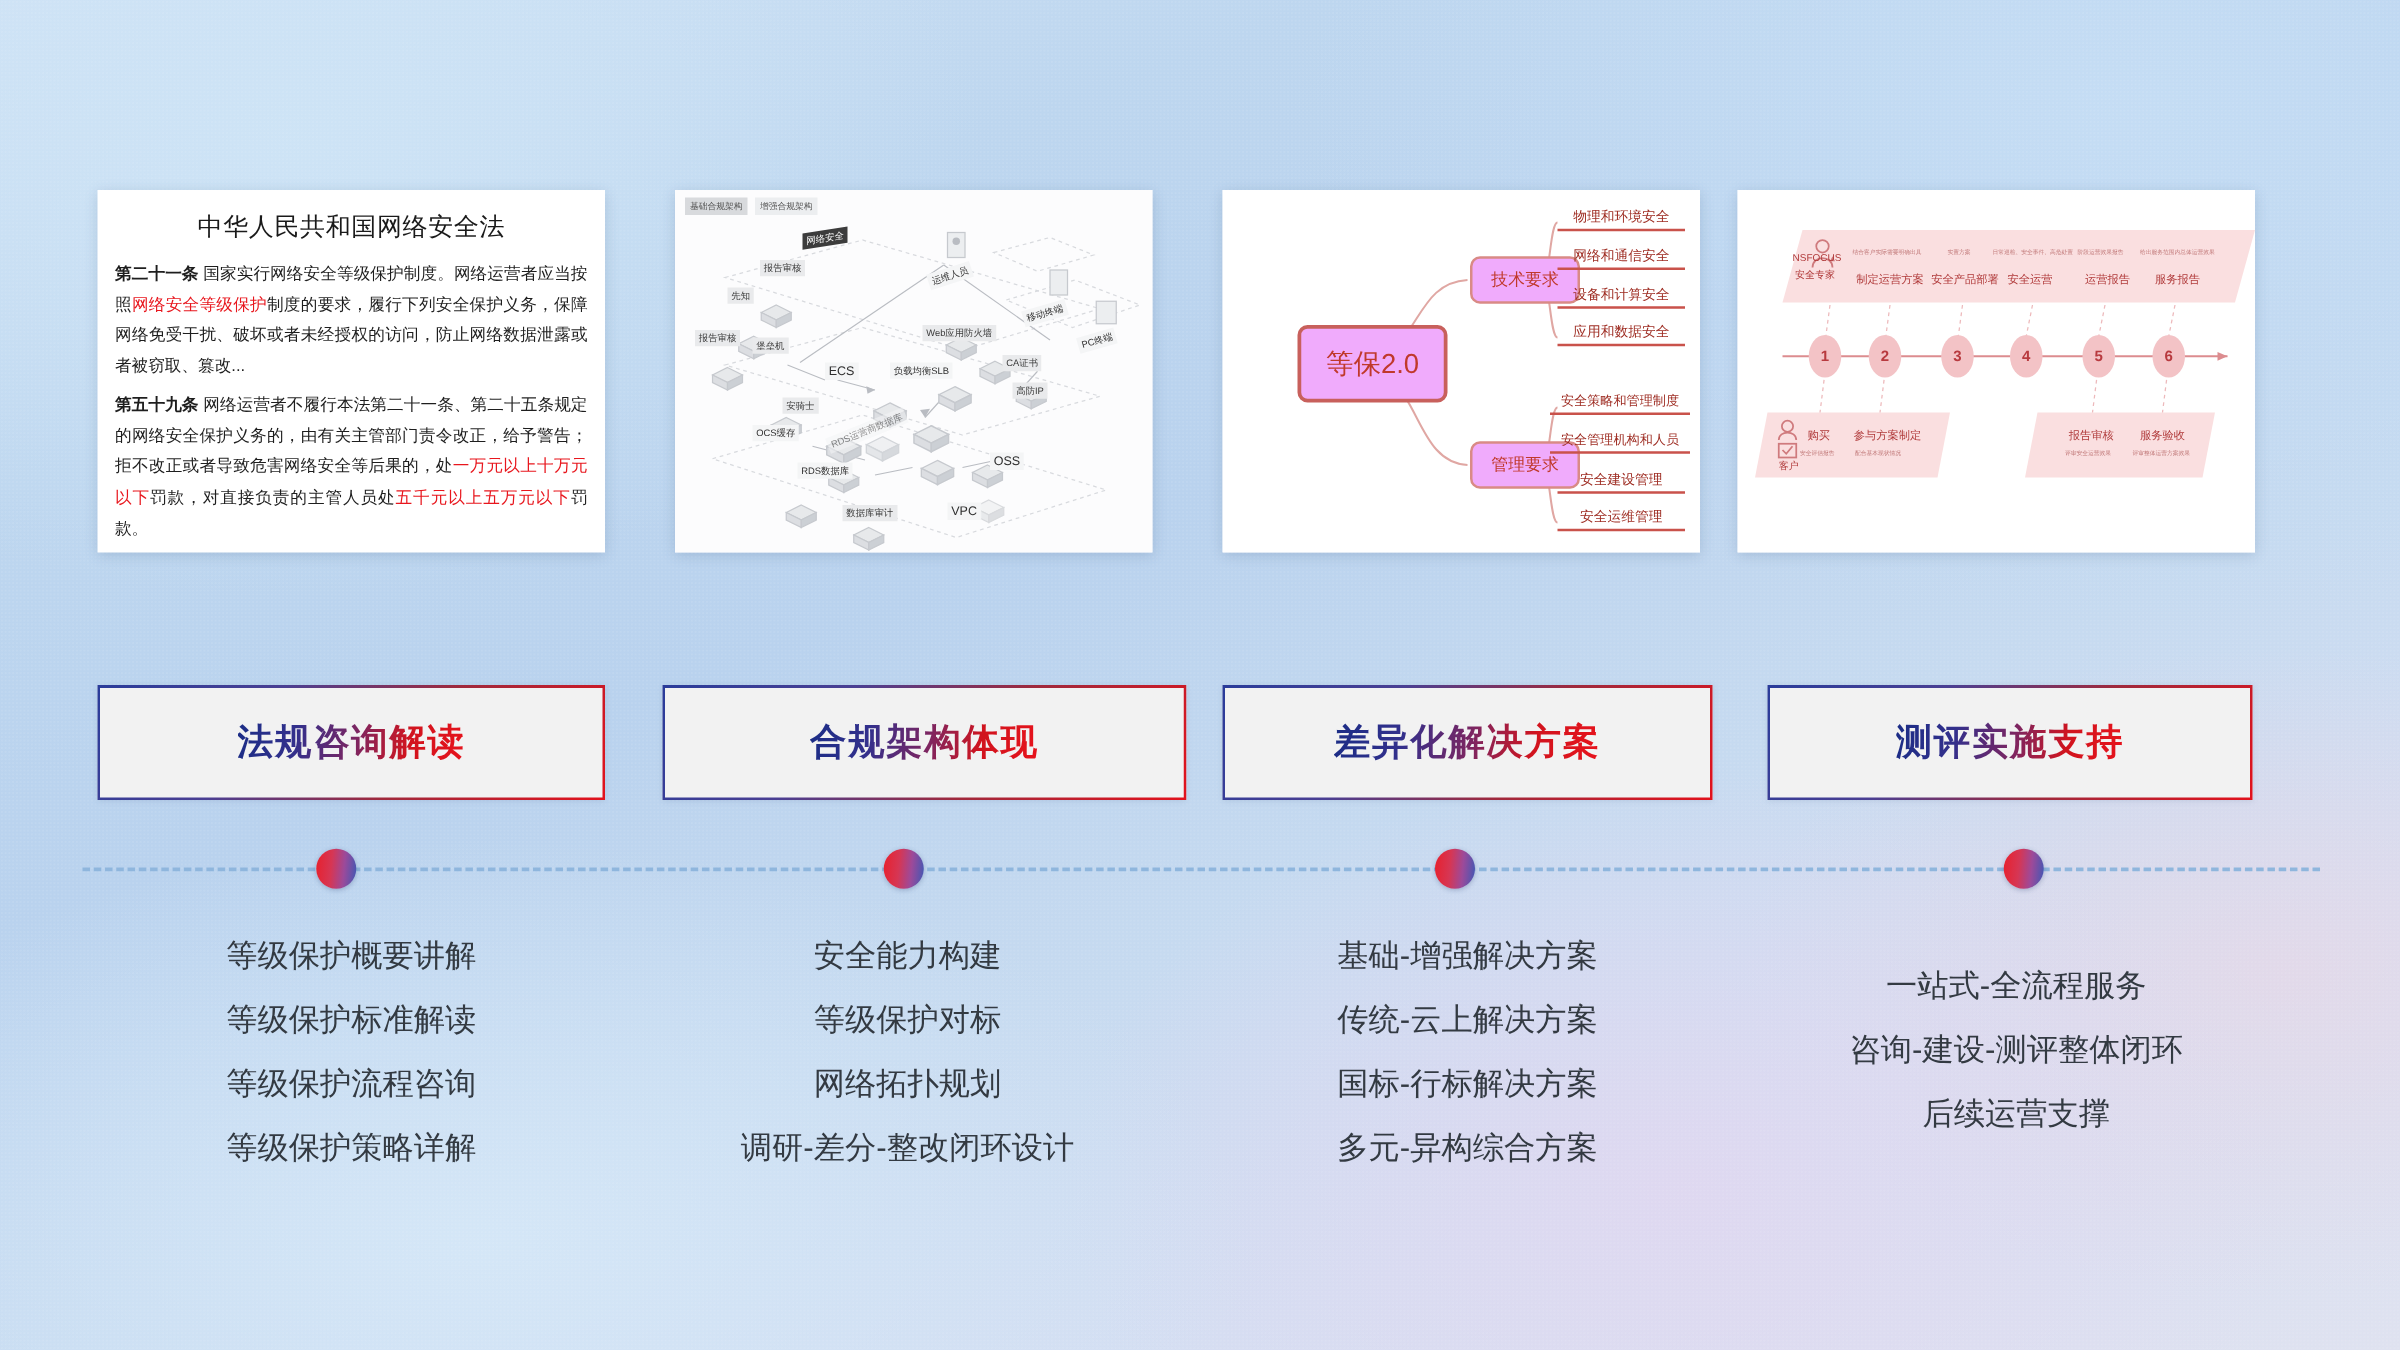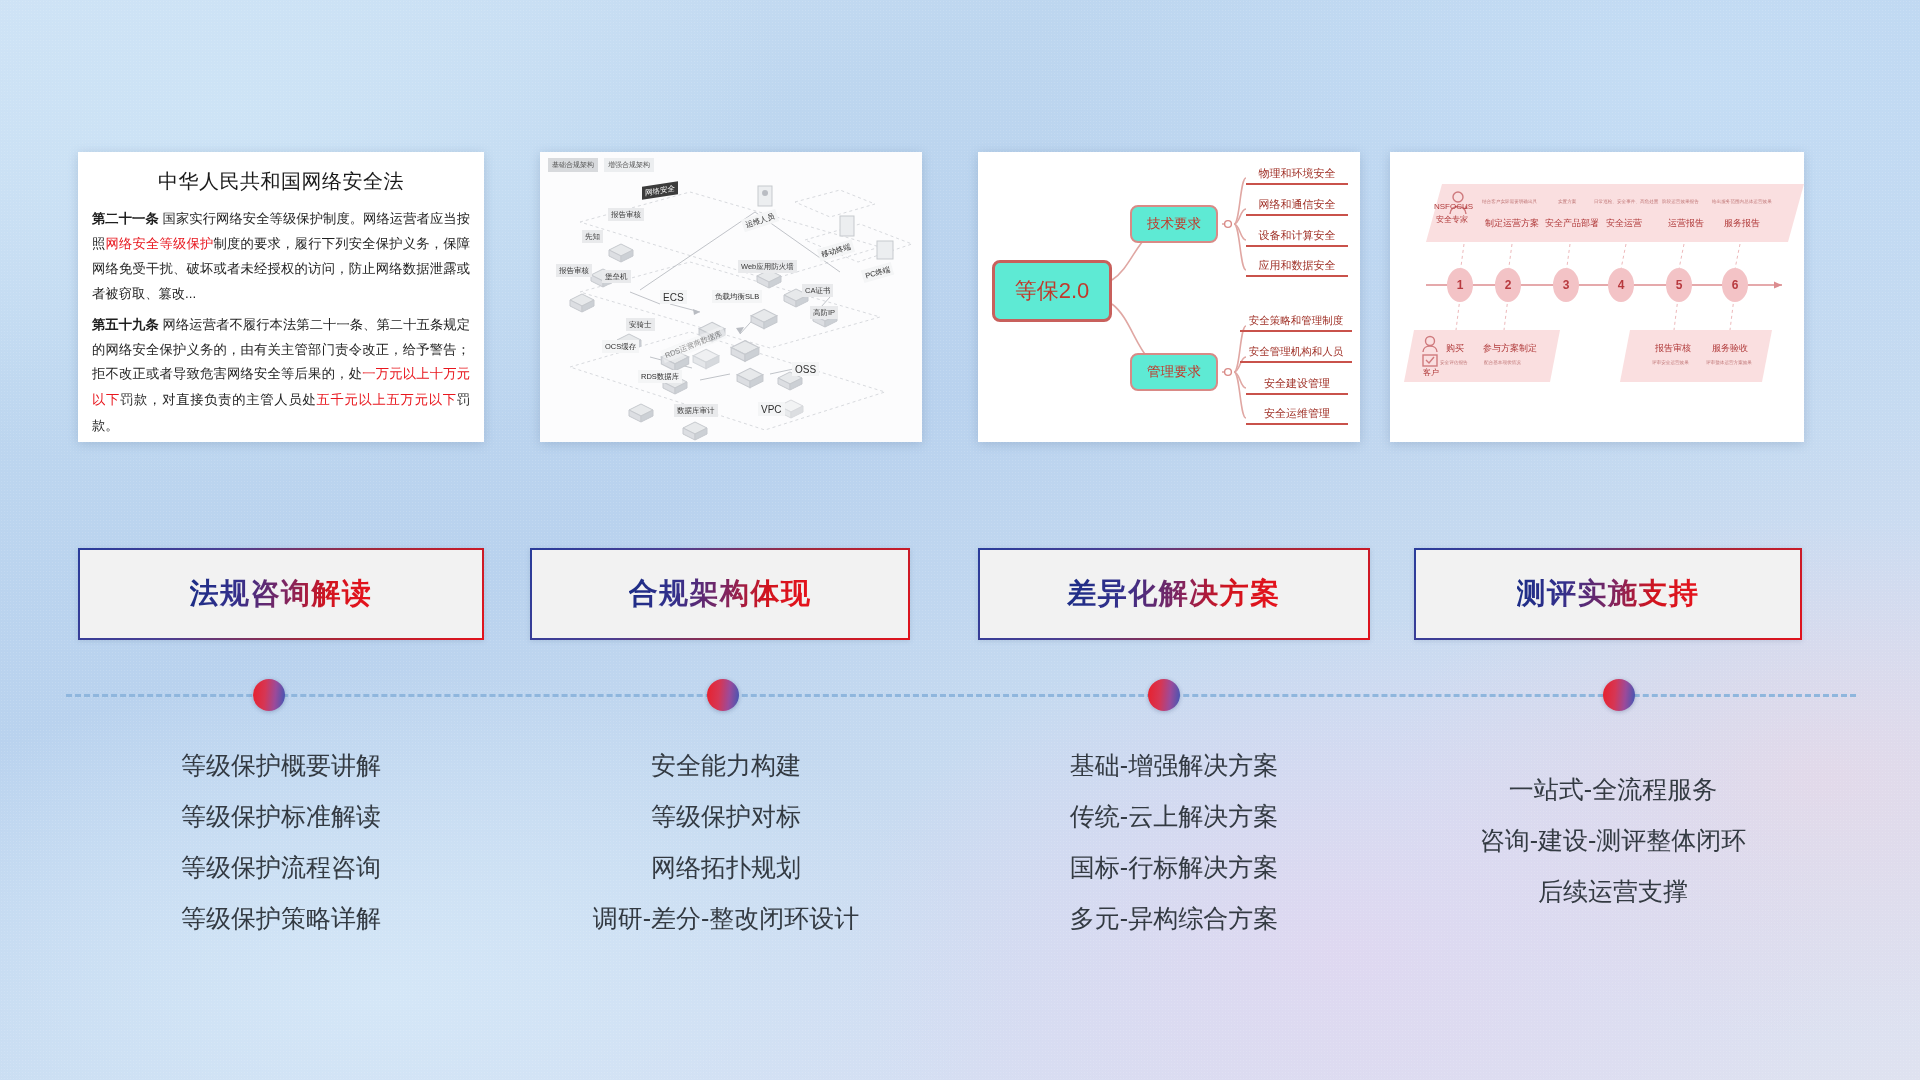--- a/index.html
+++ b/index.html
@@ -31,39 +31,39 @@
   .card.c3 { left: 978px;  width: 382px; }
   .card.c4 { left: 1390px; width: 414px; }
 
   
   .law-title { text-align: center; font-size: 20px; font-weight: normal; color: #1a1a1a;
                margin: 16px 0 12px; letter-spacing: .5px; }
   .law-body { padding: 0 14px; font-size: 13.3px; line-height: 1.86; color: #1e1e1e;
               text-align: justify; }
   .law-body p { margin-bottom: 6px; }
   .law-body b { font-weight: bold; }
-  .red { color: #e8161d; font-family: Liberation Mono, monospace; }
+  .red { color: #e8161d; }
 
   
   .arch { position: relative; width: 100%; height: 100%; background: #fcfcfd; }
   .arch svg { position:absolute; inset:0; }
   .tagrow { position:absolute; top:6px; left:8px; display:flex; gap:6px; }
   .tag { font-size:7px; color:#555; background:#eceef0; padding:2px 4px; }
   .tag.on { background:#d8dadd; }
   .nodelabel { position:absolute; font-size:7.5px; color:#3a3a3a; background:#e9eaec;
                padding:1.5px 3px; white-space:nowrap; }
   .nodelabel.plain { background:#f4f5f6; color:#2e2e2e; }
   .nodelabel.dark { background:#3c3c3c; color:#fff; }
   .cube { position:absolute; }
 
   
   .mind { position:relative; width:100%; height:100%; background:#fff; }
   .mind svg { position:absolute; inset:0; }
   .mnode { position:absolute; display:flex; align-items:center; justify-content:center;
-           color:#c0392b; background:#5eead4; border:2px solid #d98a86; border-radius:8px; }
+           color:#c0392b; background:#f0abfc; border:2px solid #d98a86; border-radius:8px;margin-left:46px; }
   .mroot { left:14px; top:108px; width:120px; height:62px; font-size:22px; border-width:3px;
            border-color:#c8605c; }
   .mbranch { width:88px; height:38px; font-size:13.5px; }
   .mleaf { position:absolute; font-size:11px; color:#9e2d23; white-space:nowrap;
            padding-bottom:2px; border-bottom:2.2px solid #c9524b; text-align:center; }
 
   
   .tl { position:relative; width:100%; height:100%; background:#fff; }
   .tl svg { position:absolute; inset:0; }
   .tl-main { position:absolute; font-size:9px; font-weight:normal; color:#b03a3a; white-space:nowrap; }
@@ -77,21 +77,21 @@
   .head {
     position:absolute; top:0; height:92px; background:#f2f2f2;
     display:flex; align-items:center; justify-content:center;
     border:2px solid transparent;
     background-image: linear-gradient(#f2f2f2,#f2f2f2),
                       linear-gradient(125deg,#2a3c9a 0%, #4a3f93 32%, #a0293c 62%, #e2121c 100%);
     background-origin: border-box; background-clip: padding-box, border-box;
     box-shadow: 0 1px 5px rgba(70,100,140,0.18);
   }
   .head.h1 { left:78px;   width:406px; }
-  .head.h2 { left:530px;  width:380px; }
+  .head.h2 { left:530px;  width:419px; }
   .head.h3 { left:978px;  width:392px; }
   .head.h4 { left:1414px; width:388px; }
   .head span {
     font-size: 29px; font-weight: 700; letter-spacing: 1.5px;
     background-image: linear-gradient(100deg,#1b2d86 0%, #33308c 26%, #7e2560 52%, #d1141e 74%, #e8131c 100%);
     -webkit-background-clip: text; background-clip: text; color: transparent;
   }
 
   
   .axis { position:absolute; top:694px; left:66px; width:1790px; height:0;

